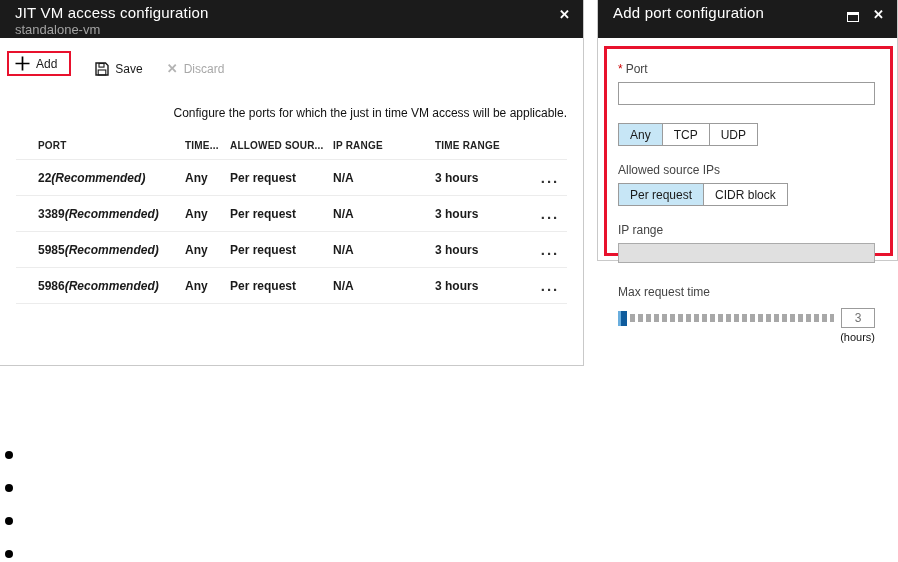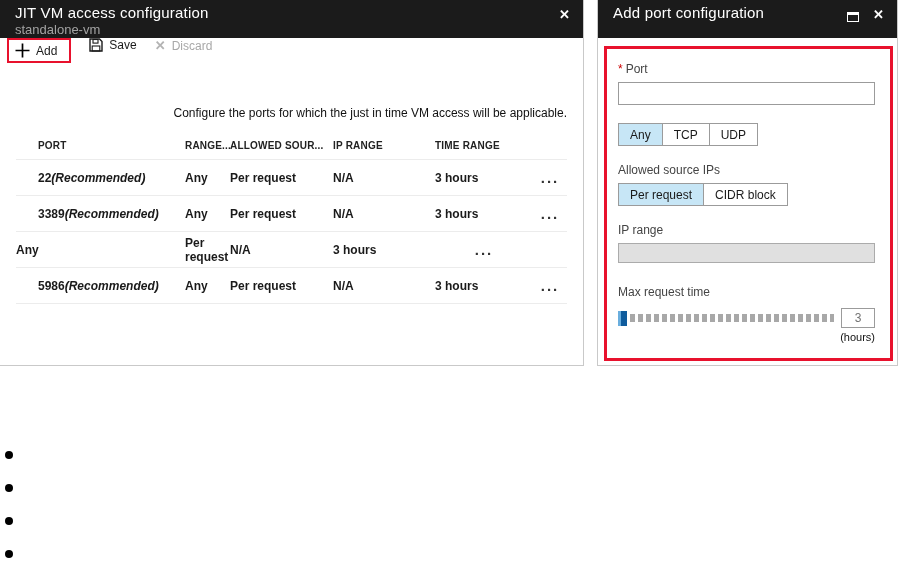--- a/index.html
+++ b/index.html
@@ -6,30 +6,30 @@
   html,body { background:#fff; }
   body {
     width:898px; height:562px; position:relative; overflow:hidden;
     font-family:"Liberation Sans", sans-serif; color:#1a1a1a;
   }
   .stage { position:absolute; inset:0; }
 
   
   .blade { position:absolute; top:0; background:#fff; border:1px solid #c9c9c9; border-top:none; }
   .blade-left  { left:0;   width:584px; height:366px; border-left:none; }
-  .blade-right { left:597px; width:301px; height:366px; }
+  .blade-right { left:597px; width:301px; height:261px; }
 
   .blade-header { height:38px; background:#1b1b1b; position:relative; color:#fff; padding:4px 0 0 15px; }
   .blade-title { font-size:15px; font-weight:400; letter-spacing:.2px; white-space:nowrap; }
   .blade-subtitle { font-size:13px; color:#a3a3a3; margin-top:1px; }
   .hdr-close { position:absolute; top:8px; right:13px; font-size:13px; font-weight:bold; color:#fff; cursor:pointer; line-height:1; }
   .hdr-max { position:absolute; top:12px; right:38px; width:12px; height:10px; border:1px solid #fff; border-top-width:3px; cursor:pointer; }
 
   
-  .toolbar { display:flex; align-items:flex-start; height:38px; padding-left:7px; gap:18px; }
+  .toolbar { display:flex; align-items:flex-end; height:38px; padding-left:7px; gap:24px; }
   .tb-item { display:flex; align-items:center; gap:6px; font-size:12px; color:#1a1a1a; cursor:pointer; white-space:nowrap; }
   .add-box { border:2px solid #e8112d; padding:3px 12px 3px 6px; }
   .tb-disabled { color:#a8a8a8; }
   .tb-disabled .x-glyph { color:#b3b3b3; }
   .x-glyph { font-size:13px; font-weight:bold; }
 
   
   .desc { margin:30px 16px 0 14px; font-size:12px; color:#111;text-align:right; }
   .table { margin:12px 16px 0 16px; }
   .t-row { display:grid; grid-template-columns:169px 45px 103px 102px 98px 1fr; align-items:center; }
@@ -100,21 +100,21 @@
         <span class="x-glyph">✕</span>
         <span>Discard</span>
       </div>
     </div>
 
     <p class="desc">Configure the ports for which the just in time VM access will be applicable.</p>
 
     <div class="table">
       <div class="t-row t-head">
         <div class="cell first">PORT</div>
-        <div class="cell">RANGE...</div>
+        <div class="cell">TIME...</div>
         <div class="cell">ALLOWED SOUR...</div>
         <div class="cell">IP RANGE</div>
         <div class="cell">TIME RANGE</div>
         <div class="cell"></div>
       </div>
 
       <div class="t-row t-body">
         <div class="cell first">
           <span class="port-num">22</span><span class="rec">(Recommended)</span>
         </div>
@@ -130,20 +130,23 @@
           <span class="port-num">3389</span><span class="rec">(Recommended)</span>
         </div>
         <div class="cell">Any</div>
         <div class="cell">Per request</div>
         <div class="cell">N/A</div>
         <div class="cell">3 hours</div>
         <div class="cell menu-cell">...</div>
       </div>
 
       <div class="t-row t-body">
+        <div class="cell first">
+          <span class="port-num">5985</span><span class="rec">(Recommended)</span>
+        </div>
         <div class="cell">Any</div>
         <div class="cell">Per request</div>
         <div class="cell">N/A</div>
         <div class="cell">3 hours</div>
         <div class="cell menu-cell">...</div>
       </div>
 
       <div class="t-row t-body">
         <div class="cell first">
           <span class="port-num">5986</span><span class="rec">(Recommended)</span>

